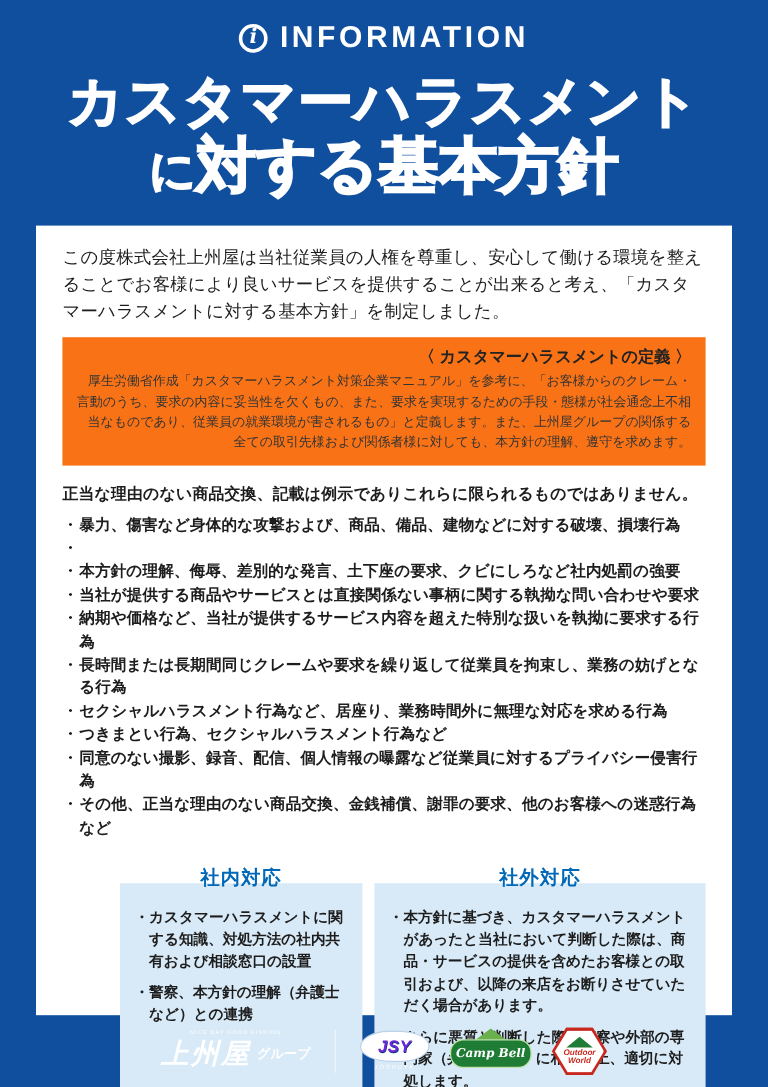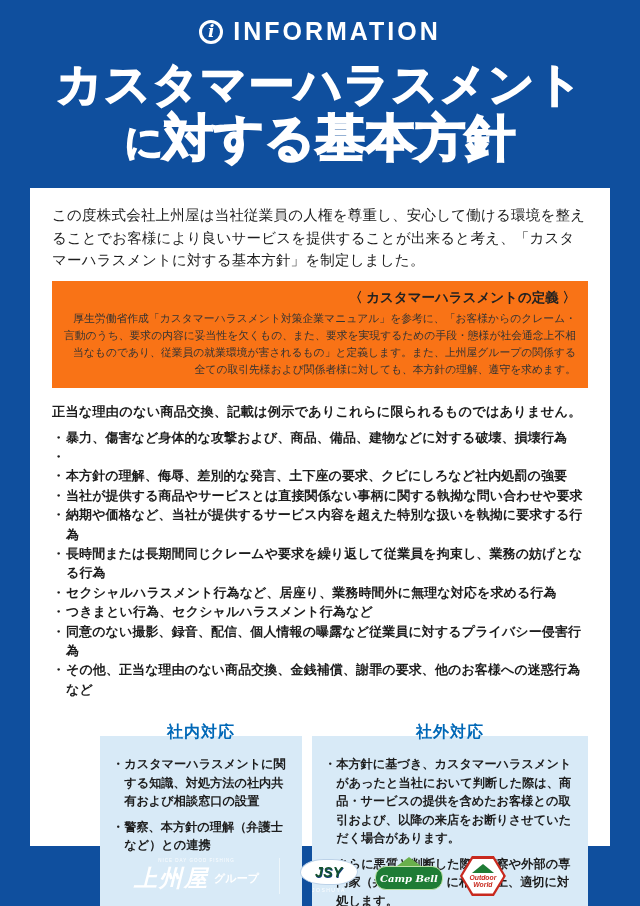--- a/index.html
+++ b/index.html
@@ -109,21 +109,21 @@
   .joshuya-suffix{font-size:11px;font-weight:bold;}
   .logo-divider{width:1px;height:36px;background:rgba(255,255,255,.55);margin:0 4px;}
 
   .jsy{display:flex;flex-direction:column;align-items:center;}
   .jsy-blob{
     width:58px;height:26px;background:#fff;border-radius:55% 60% 55% 60%/70% 65% 70% 65%;
     display:flex;align-items:center;justify-content:center;
     border:1.5px solid #bcd2e8;box-sizing:border-box;
   }
   .jsy-text{
-    color:#14532d;font-size:14px;font-weight:900;font-style:italic;
+    color:#6d28d9;font-size:14px;font-weight:900;font-style:italic;
     letter-spacing:0.5px;text-shadow:0.5px 0.5px 0 #123a7a;
   }
   .jsy-sub{font-size:5px;letter-spacing:1.5px;margin-top:2px;opacity:.9;}
 
   .campbell{position:relative;width:70px;height:38px;}
   .campbell-mountain{
     position:absolute;left:50%;top:0;transform:translateX(-50%);
     width:0;height:0;border-left:16px solid transparent;
     border-right:16px solid transparent;border-bottom:12px solid #6ab04c;
   }

